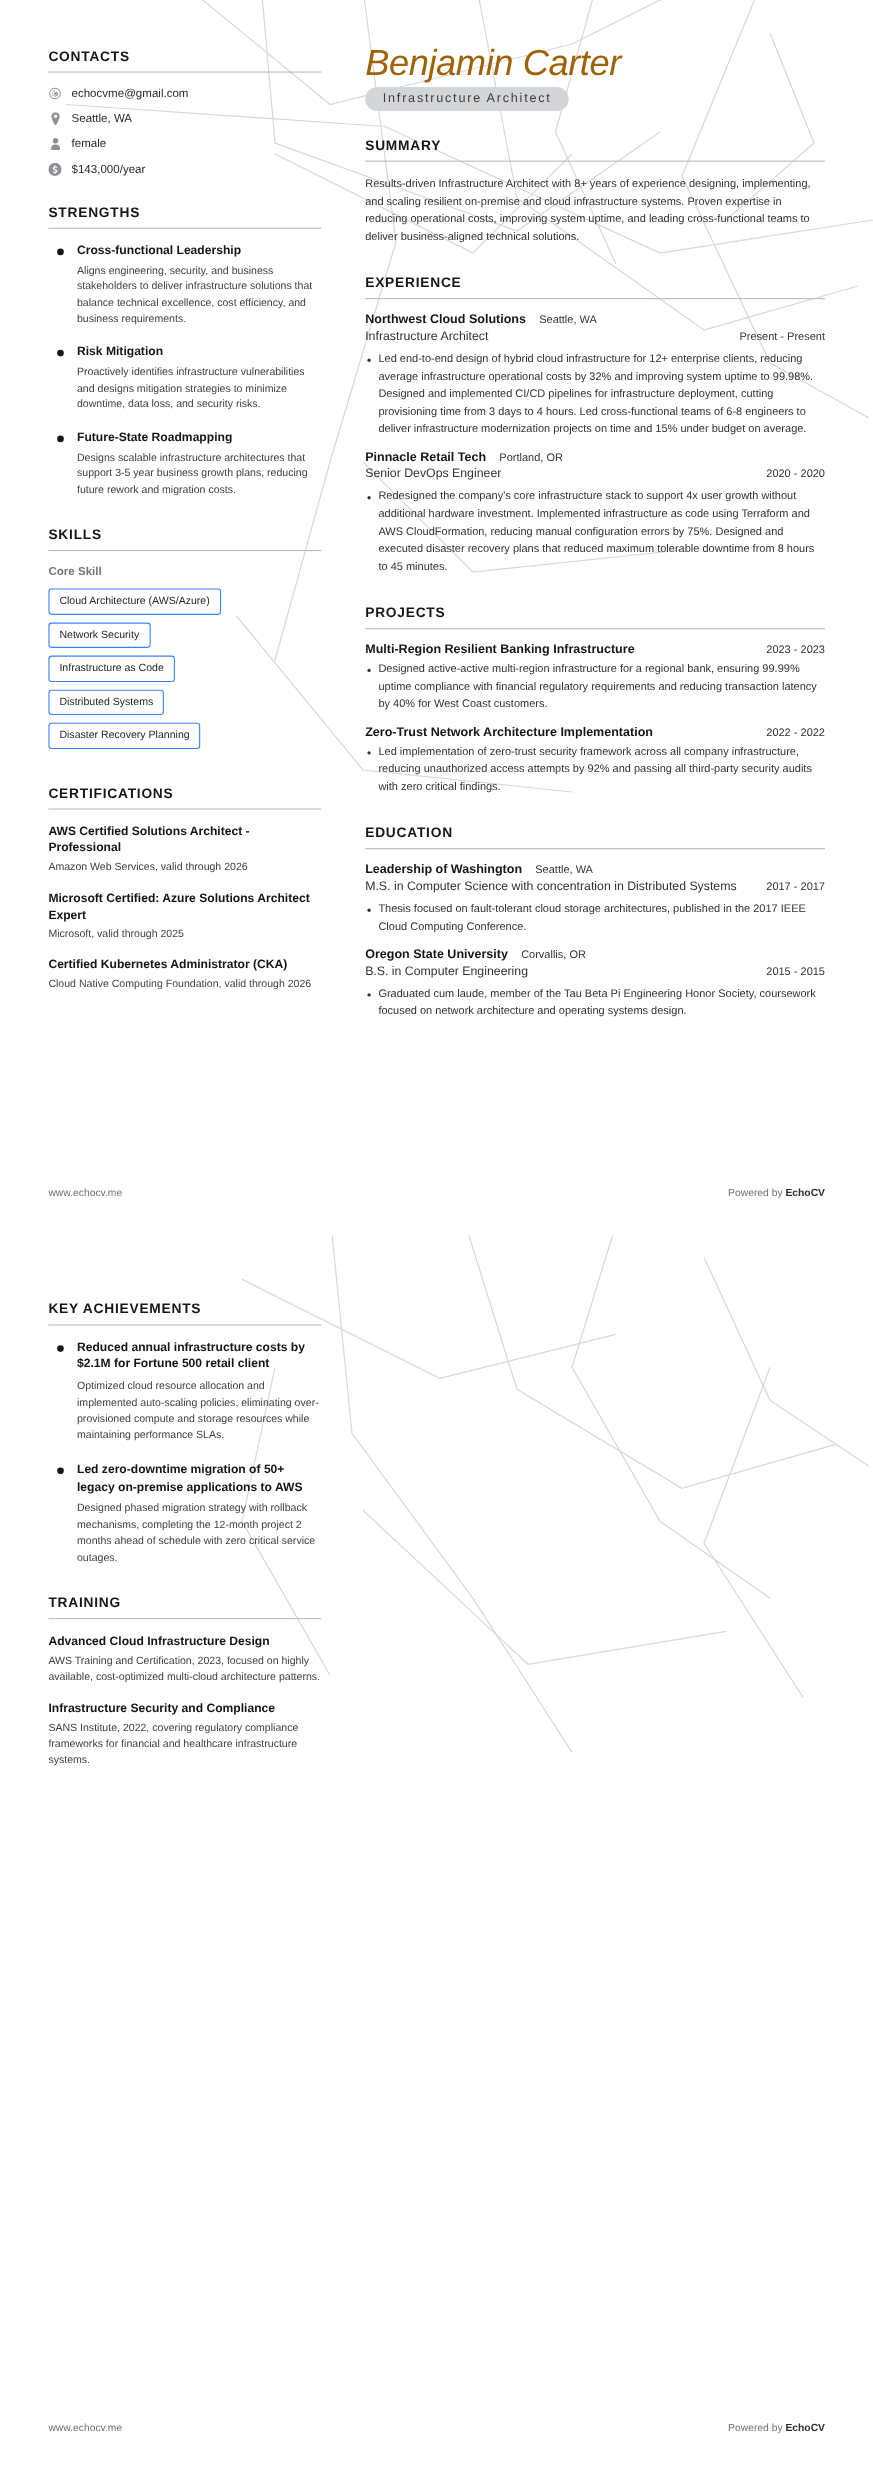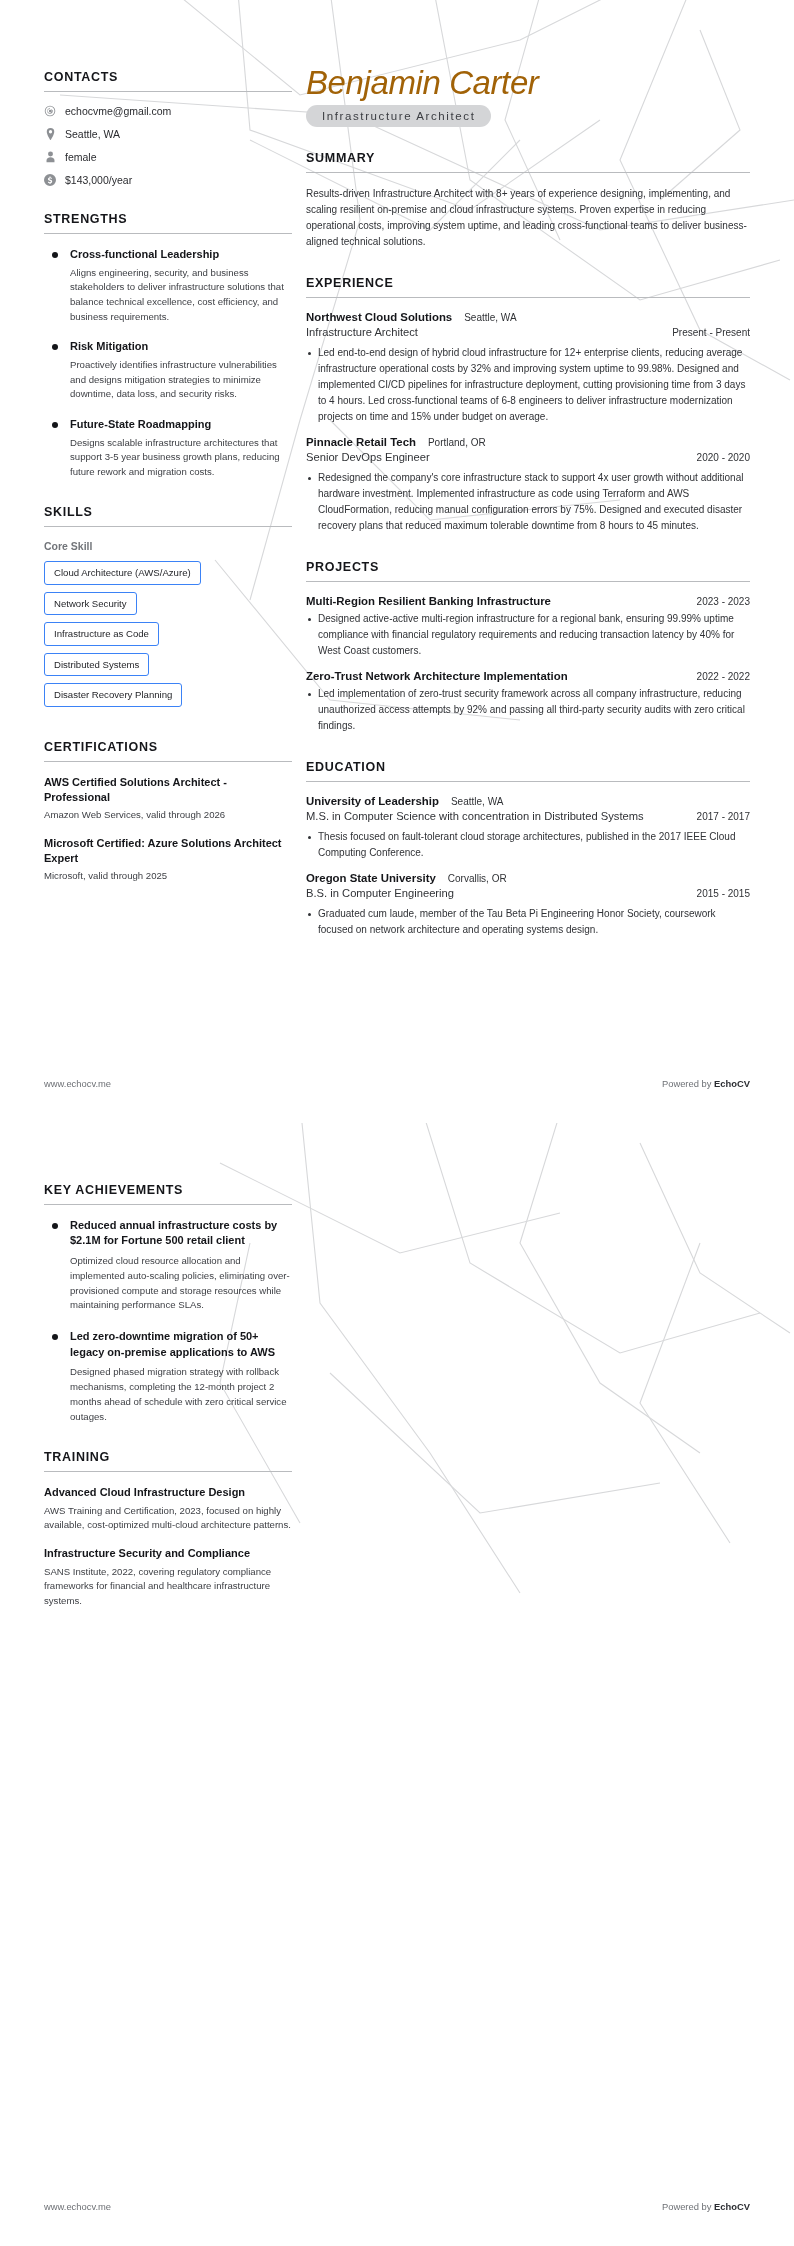--- a/index.html
+++ b/index.html
@@ -26,22 +26,22 @@
     inset: 0;
     width: 794px;
     height: 1123px;
     pointer-events: none;
     z-index: 0;
   }
   .content {
     position: relative;
     z-index: 1;
     display: flex;
-    padding: 66px 44px 0 44px;
-    gap: 14px;
+    padding: 40px 44px 0 44px;
+    gap: 40px;
   }
   
   .left-col {
     width: 248px;
     flex: 0 0 248px;
     padding-top: 4px;
   }
   .right-col {
     flex: 1 1 auto;
     min-width: 0;
@@ -321,20 +321,24 @@
           <div class="sec-rule"></div>
 
           <div class="cert">
             <div class="cert-name">AWS Certified Solutions Architect - Professional</div>
             <div class="cert-meta">Amazon Web Services, valid through 2026</div>
           </div>
           <div class="cert">
             <div class="cert-name">Microsoft Certified: Azure Solutions Architect Expert</div>
             <div class="cert-meta">Microsoft, valid through 2025</div>
           </div>
+          <div class="cert">
+            <div class="cert-name">Certified Kubernetes Administrator (CKA)</div>
+            <div class="cert-meta">Cloud Native Computing Foundation, valid through 2026</div>
+          </div>
         </div>
 
       </div>
 
       <div class="right-col">
 
         <div class="name">Benjamin Carter</div>
         <div class="role-pill">Infrastructure Architect</div>
 
         
@@ -404,21 +408,21 @@
           </div>
         </div>
 
         
         <div class="sec-block">
           <div class="sec-title">EDUCATION</div>
           <div class="sec-rule"></div>
 
           <div class="entry">
             <div class="entry-head">
-              <span class="entry-org">University of Leadership</span>
+              <span class="entry-org">Leadership of Washington</span>
               <span class="entry-loc">Seattle, WA</span>
             </div>
             <div class="entry-sub">
               <span class="entry-role">M.S. in Computer Science with concentration in Distributed Systems</span>
               <span class="entry-date">2017 - 2017</span>
             </div>
             <ul class="entry-bullets">
               <li>Thesis focused on fault-tolerant cloud storage architectures, published in the 2017 IEEE Cloud Computing Conference.</li>
             </ul>
           </div>

